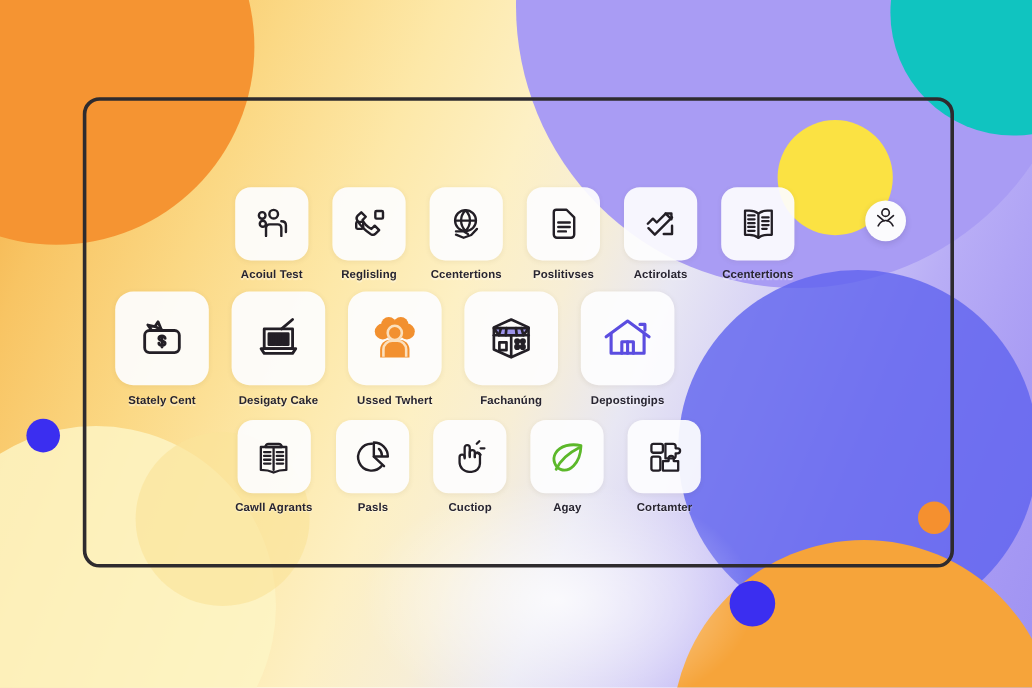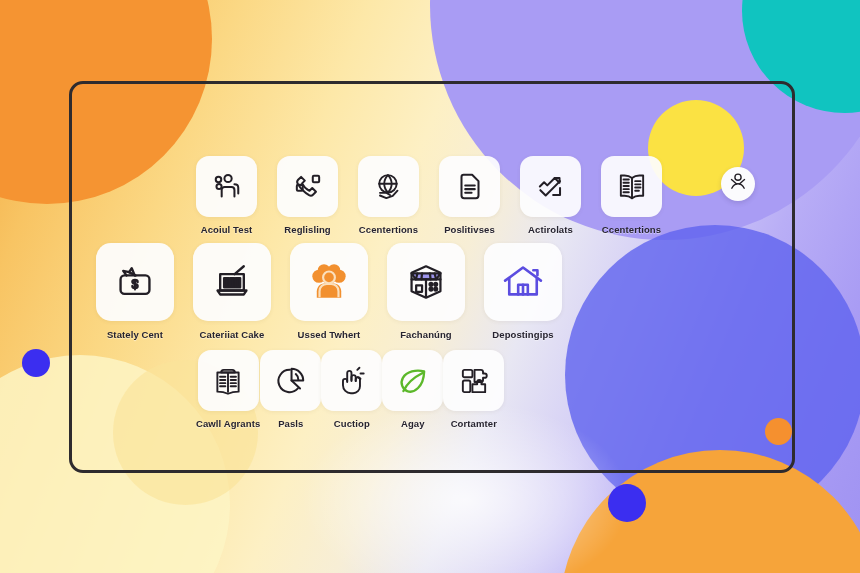--- a/index.html
+++ b/index.html
@@ -46,21 +46,21 @@
     position:absolute;left:69px;top:81px;width:726px;height:392px;
     border:3px solid #2e2b2e;border-radius:14px;box-sizing:border-box;
     pointer-events:none;
   }
 
   
   #grid{position:absolute;left:0;top:0;width:860px;height:573px;}
   .row{position:absolute;display:flex;}
   .row-1{left:196px;top:156px;gap:20px;}
   .row-2{left:96px;top:243px;gap:19px;text-align:center;}
-  .row-3{left:196px;top:350px;}
+  .row-3{left:196px;top:350px;gap:20px;}
 
   .tile{
     width:61px;height:61px;border-radius:13px;
     background:rgba(253,253,254,.93);
     display:flex;align-items:center;justify-content:center;
     position:relative;
     box-shadow:0 1px 4px rgba(90,70,30,.07);
   }
   .tile.tall{width:78px;height:78px;border-radius:15px;}
   .tile svg{display:block;}
@@ -206,21 +206,21 @@
             <svg width="42" height="42" viewBox="0 0 32 32" fill="none" stroke="#231f26" stroke-width="1.8" stroke-linecap="round" stroke-linejoin="round">
               <path d="M5 22.5h22l-2 3H7z"></path>
               <rect x="7" y="10" width="18" height="12.5"></rect>
               <rect x="10" y="13" width="3.4" height="7" fill="#231f26"></rect>
               <rect x="14.4" y="13" width="3.4" height="7" fill="#231f26"></rect>
               <rect x="18.8" y="13" width="3.4" height="7" fill="#231f26"></rect>
               <path d="M18 10l7-6"></path>
             </svg>
           </span>
         </div>
-        <div class="cap">Cateriiat Cake</div>
+        <div class="cap">Desigaty Cake</div>
       </div>
 
 
       <div class="cell">
         <div class="tile tall">
           <span>
             <svg width="46" height="46" viewBox="0 0 32 32" fill="none">
               <g fill="#f2902f">
                 <circle cx="9" cy="12" r="4.6"></circle>
                   <circle cx="23" cy="12" r="4.6"></circle>

